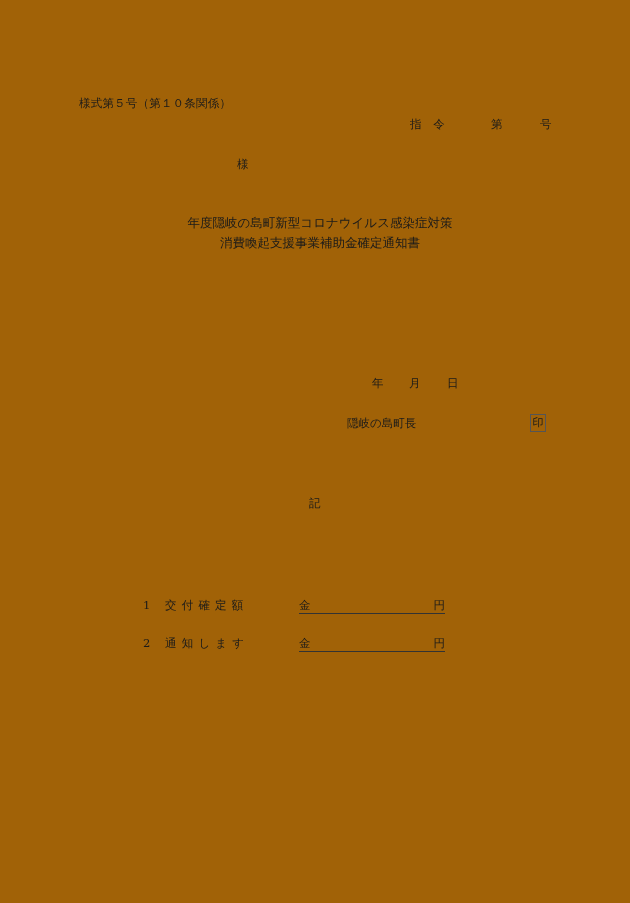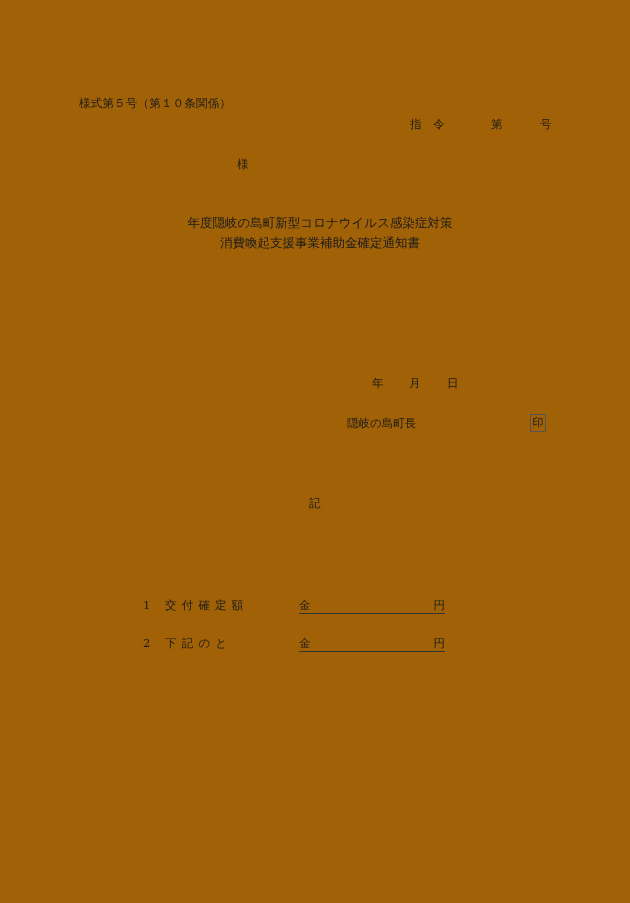--- a/index.html
+++ b/index.html
@@ -122,20 +122,20 @@
     <span class="num">1</span>
     <span class="label">交付確定額</span>
     <div class="amount">
       <span class="kin">金</span>
       <span class="yen">円</span>
     </div>
   </div>
 
   <div class="item item-2">
     <span class="num">2</span>
-    <span class="label">下記のと</span>
+    <span class="label">通知します</span>
     <div class="amount">
       <span class="kin">金</span>
       <span class="yen">円</span>
     </div>
   </div>
 
 </div>
 
 </body></html>

